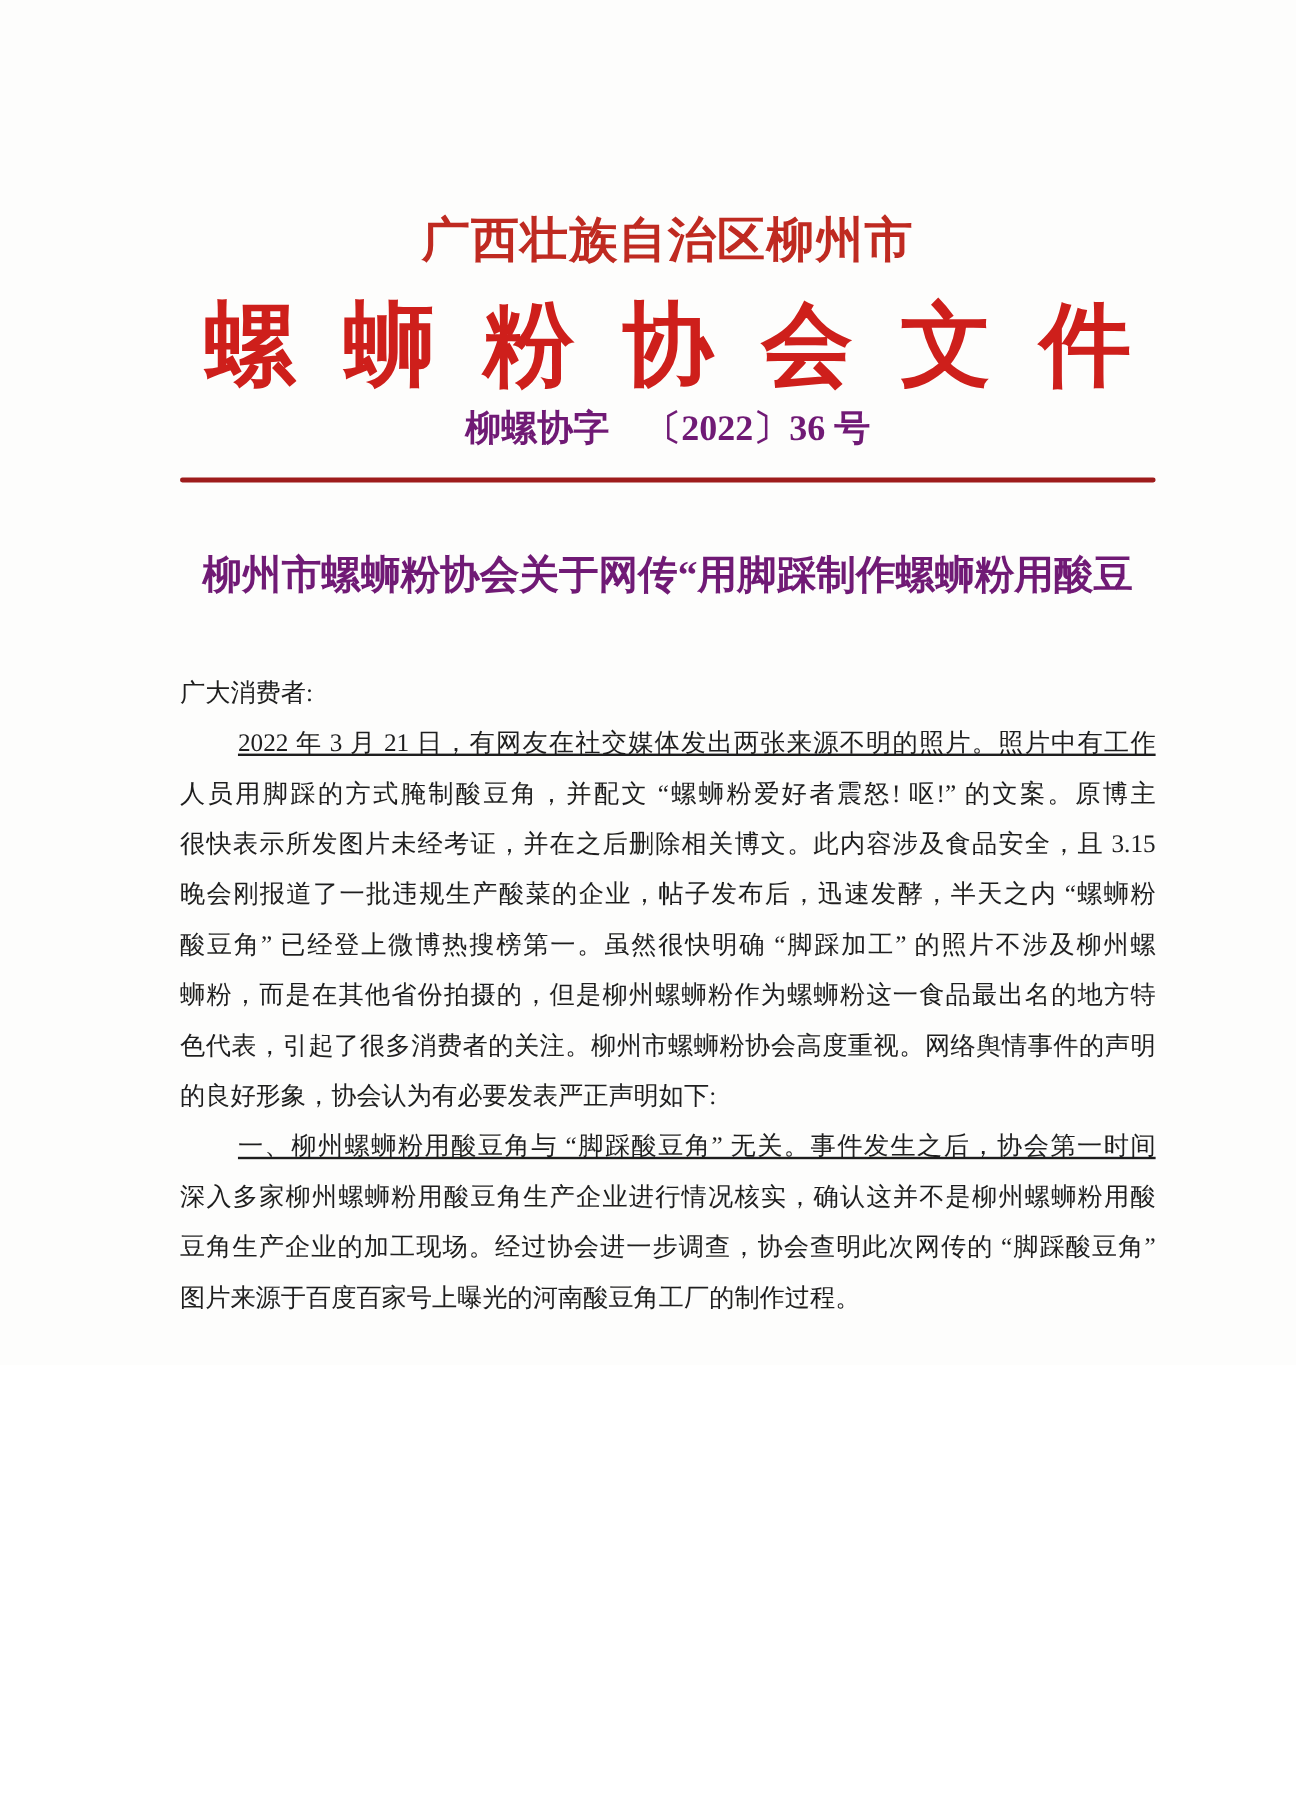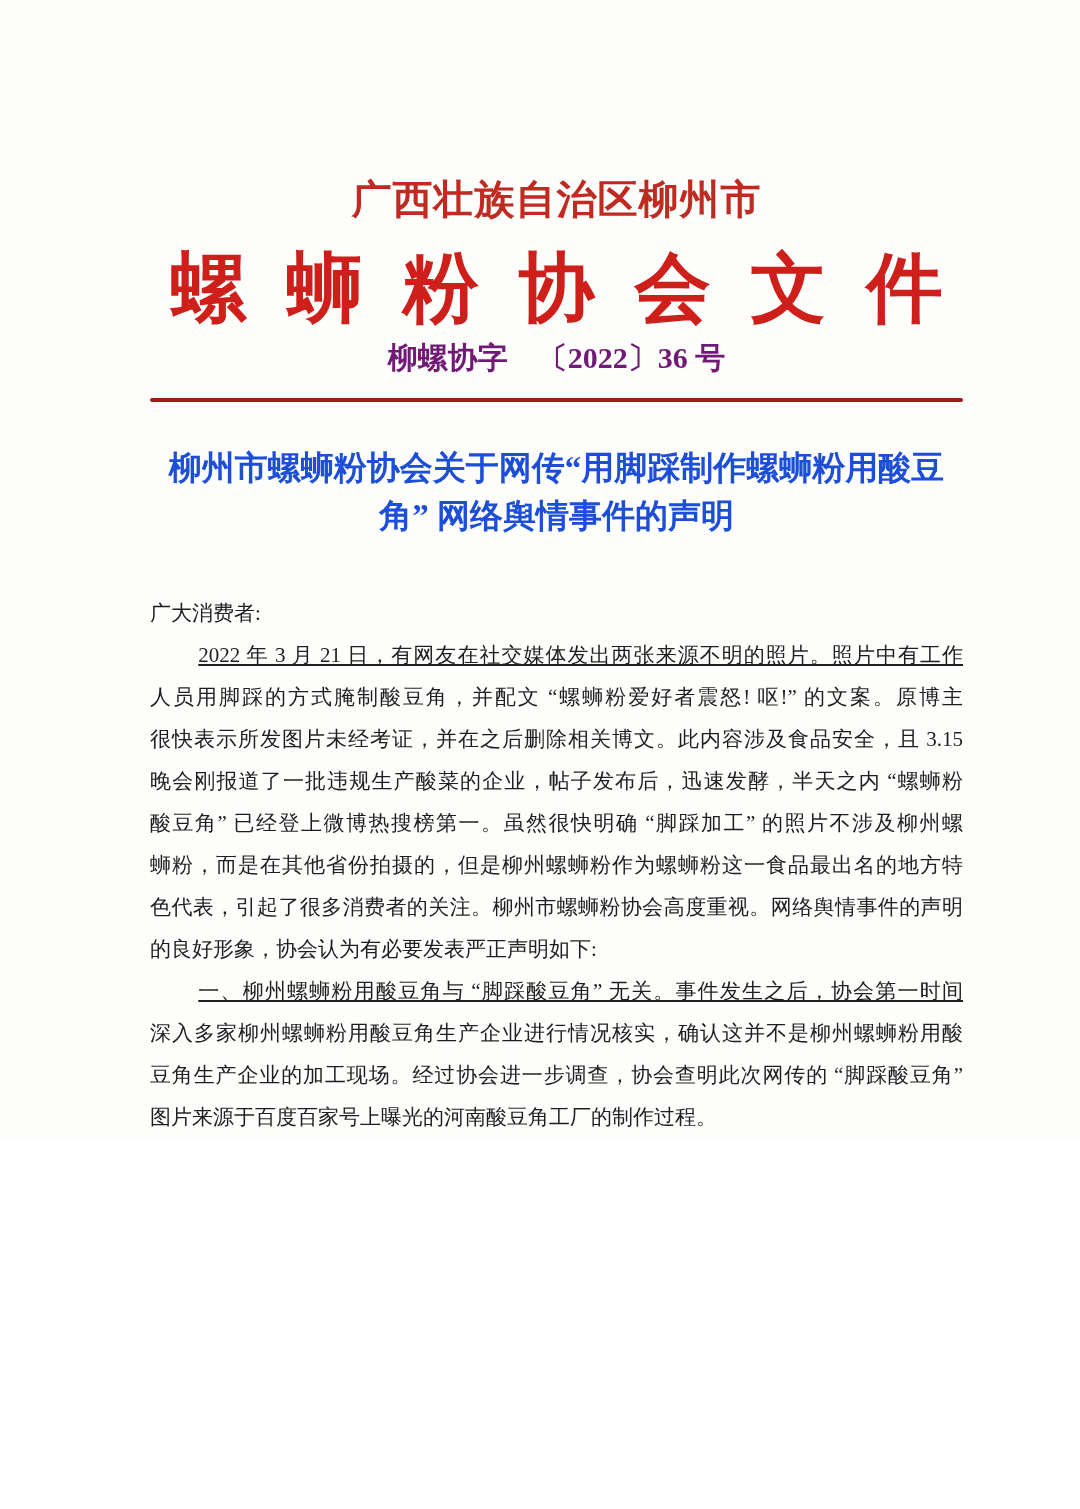--- a/index.html
+++ b/index.html
@@ -60,26 +60,26 @@
     color: #701a75;
   }
   .red-rule {
     margin-top: 20px;
     height: 4px;
     width: 100%;
     background: var(--rule-red);
     border-radius: 2px;
   }
   .doc-heading {
-    margin-top: 42px;
+    margin-top: 54px;
     font-size: 33px;
     line-height: 48px;
     font-weight: bold;
     text-align: center;
-    color: #1d4ed8;
+    color: #701a75;
   }
   .body-text {
     margin-top: 52px;
     font-size: 21px;
     line-height: 42px;
     color: var(--text-black);
   }
   .salutation {
     text-align: left;
   }
@@ -147,21 +147,20 @@
         <span>文</span>
         <span>件</span>
       </div>
 
     <div class="doc-number">柳螺协字　〔2022〕36 号</div>
 
     <div class="red-rule"></div>
 
     <div class="doc-heading">
       <div>柳州市螺蛳粉协会关于网传“用脚踩制作螺蛳粉用酸豆</div>
-      <div>角” 网络舆情事件的声明</div>
     </div>
 
     <div class="body-text">
       <div class="salutation">广大消费者:</div>
       <div class="para">
           <div class="line">2022 年 3 月 21 日，有网友在社交媒体发出两张来源不明的照片。照片中有工作</div>
           <div class="line">人员用脚踩的方式腌制酸豆角，并配文 “螺蛳粉爱好者震怒! 呕!” 的文案。原博主</div>
           <div class="line">很快表示所发图片未经考证，并在之后删除相关博文。此内容涉及食品安全，且 3.15</div>
           <div class="line">晚会刚报道了一批违规生产酸菜的企业，帖子发布后，迅速发酵，半天之内 “螺蛳粉</div>
           <div class="line">酸豆角” 已经登上微博热搜榜第一。虽然很快明确 “脚踩加工” 的照片不涉及柳州螺</div>

